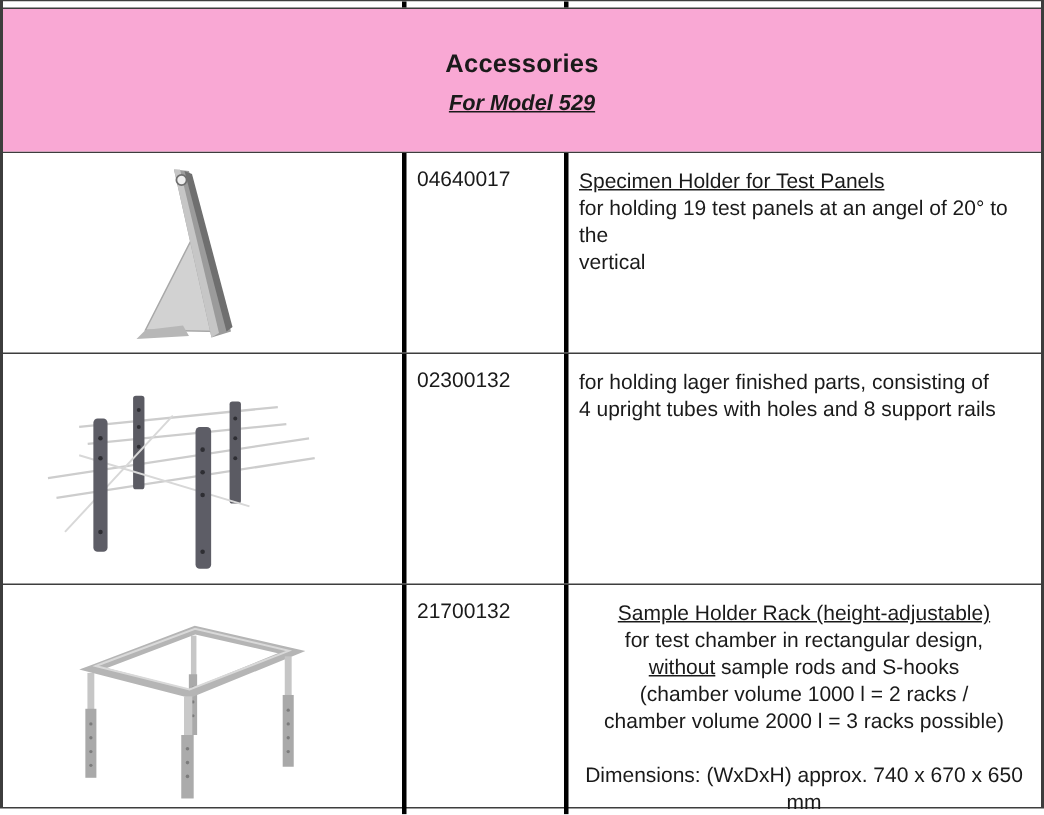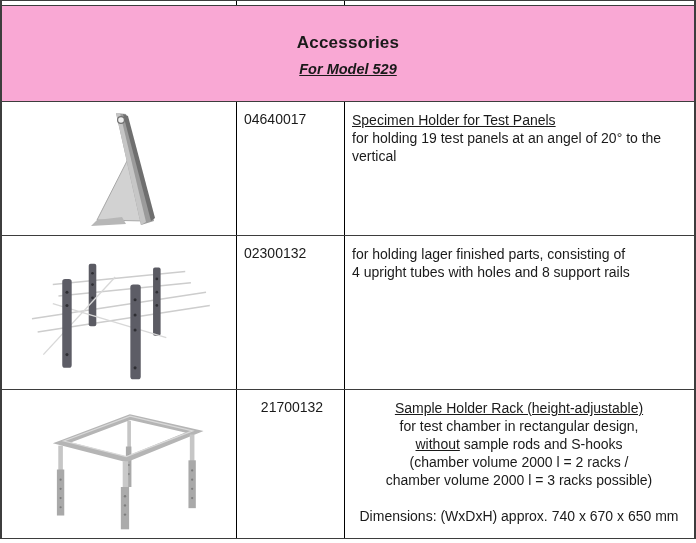--- a/index.html
+++ b/index.html
@@ -22,21 +22,21 @@
     border-right: 2px solid #3d3d3d;
     border-top: 1px solid #3d3d3d;
     border-bottom: 1px solid #3d3d3d;
   }
   .t-row {
     display: grid;
     grid-template-columns: 234px 108px 1fr;
   }
   .t-row + .t-row { border-top: 1px solid #3d3d3d; }
   .cell { min-width: 0; }
-  .cell + .cell { border-left: 1px solid #000000; }
+  .cell + .cell { border-left: 3px solid #000000; margin-left: 32px; }
 
   
   .sliver { height: 4px; background: #ffffff; }
 
   
   .head-band {
     height: 95px;
     background: #f9a8d4;
     text-align: center;
   }
@@ -207,21 +207,21 @@
           <circle cx="106.5" cy="130" r="1.3" fill="#7c7c7c"></circle>
         </svg>
       </div>
       <div class="cell pn-cell">
         <span>21700132</span>
       </div>
       <div class="cell desc-cell">
         <div class="prod-title">Sample Holder Rack (height-adjustable)</div>
         <div>for test chamber in rectangular design,</div>
         <div><span class="u">without</span><span> sample rods and S-hooks</span></div>
-        <div>(chamber volume 2000 l = 2 racks /</div>
+        <div>(chamber volume 1000 l = 2 racks /</div>
         <div>chamber volume 2000 l = 3 racks possible)</div>
         <div class="spacer-line"></div>
         <div>Dimensions: (WxDxH) approx. 740 x 670 x 650 mm</div>
       </div>
     </div>
 
   </div>
 </div>
 
 </body></html>

